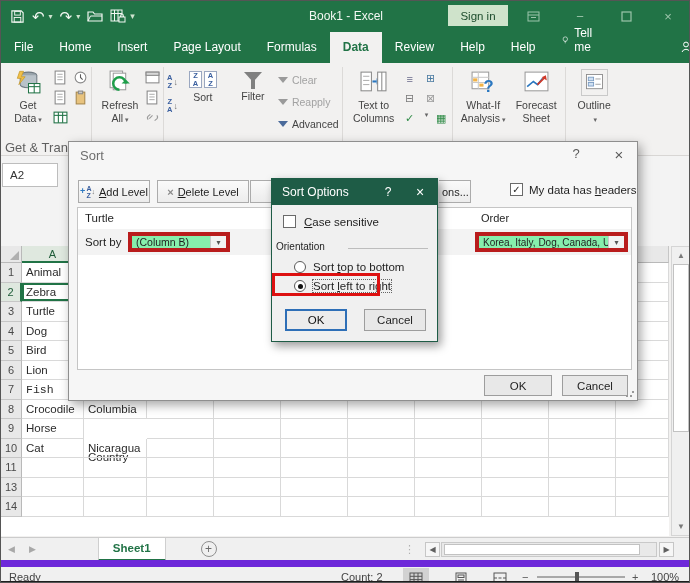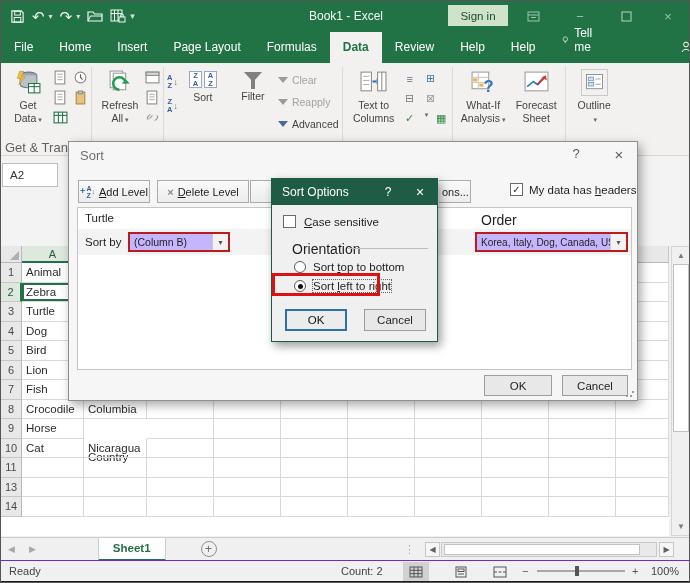--- a/index.html
+++ b/index.html
@@ -72,21 +72,21 @@
   .navarrow{color:#a8a8a8;font-size:9px;padding:0 7px;}
   .sheettab{margin-left:55px;height:23px;background:#ffffff;border-left:1px solid #cfcfcf;border-right:1px solid #cfcfcf;border-bottom:2px solid #217346;color:#217346;font-weight:bold;font-size:11.5px;display:flex;align-items:center;padding:0 14px;}
   .addsheet{margin-left:35px;width:16px;height:16px;border:1px solid #8f8f8f;border-radius:50%;color:#6b6b6b;font-size:12px;display:flex;align-items:center;justify-content:center;line-height:1;}
   .hs-dots{position:absolute;left:403px;color:#b0b0b0;font-size:11px;}
   .hs-left{position:absolute;left:424px;top:4px;width:15px;height:15px;border:1px solid #c6c6c6;background:#f6f6f6;color:#606060;font-size:8px;display:flex;align-items:center;justify-content:center;}
   .hs-track{position:absolute;left:440px;top:4px;width:216px;height:15px;background:#e9e9e9;border:1px solid #c9c9c9;}
   .hs-thumb{position:absolute;left:2px;top:1px;width:196px;height:11px;background:#fff;border:1px solid #c2c2c2;}
   .hs-right{position:absolute;left:658px;top:4px;width:15px;height:15px;border:1px solid #c6c6c6;background:#f6f6f6;color:#606060;font-size:8px;display:flex;align-items:center;justify-content:center;}
 
   
-  .statusbar{position:absolute;left:0;top:559px;width:690px;height:21px;background:#f0f0f0;border-top:1px solid #6d28d9;font-size:11px;color:#444;}
+  .statusbar{position:absolute;left:0;top:559px;width:690px;height:21px;background:#f0f0f0;border-top:7px solid #6d28d9;font-size:11px;color:#444;}
   .sb-ready{position:absolute;left:8px;top:4px;}
   .sb-count{position:absolute;left:340px;top:4px;}
   .sb-view{position:absolute;top:1px;width:26px;height:19px;display:flex;align-items:center;justify-content:center;}
   .sb-view.active{background:#d2d2d2;}
   .v1{left:402px;} .v2{left:447px;} .v3{left:486px;}
   .sb-minus{position:absolute;left:521px;top:4px;color:#555;}
   .sb-track{position:absolute;left:536px;top:9px;width:88px;height:2px;background:#a8a8a8;}
   .sb-thumb{position:absolute;left:38px;top:-4px;width:4px;height:10px;background:#555;}
   .sb-plus{position:absolute;left:631px;top:4px;color:#555;}
   .sb-zoom{position:absolute;left:650px;top:4px;}
@@ -101,43 +101,43 @@
   .b-add{left:9px;width:72px;} .b-del{left:88px;width:92px;} .b-sliver{left:181px;width:22px;}
   .b-opt{left:370px;width:32px;justify-content:flex-start;padding-left:3px;border-left:none;}
   .alvl-ic{display:flex;align-items:center;font-size:7px;font-weight:bold;color:#3a5f9f;line-height:1;}
   .alvl-ic .plus{color:#2a77c0;font-size:9px;margin-right:1px;}
   .alvl-ic .stack{display:flex;flex-direction:column;}
   .delx{color:#8a8a8a;font-size:11px;font-weight:bold;}
   .sd-check{position:absolute;left:441px;top:41px;display:flex;align-items:center;gap:6px;font-size:11.5px;color:#1f1f1f;white-space:nowrap;}
   .cbox{width:13px;height:13px;background:#fff;border:1px solid #6a6a6a;display:flex;align-items:center;justify-content:center;font-size:10px;color:#2a2a2a;line-height:1;}
   .sd-panel{position:absolute;left:8px;top:65px;width:555px;height:163px;background:#fff;border:1px solid #c5c5c5;}
   .ph-col{position:absolute;left:7px;top:4px;font-size:11.5px;color:#1f1f1f;}
-  .ph-ord{position:absolute;left:403px;top:4px;font-size:14px;color:#1f1f1f;}
+  .ph-ord{position:absolute;left:403px;top:4px;font-size:11px;color:#1f1f1f;}
   .sortbyrow{position:absolute;left:0px;top:21px;width:553px;height:26px;background:#f3f3f3;display:flex;align-items:center;}
   .sb-label{font-size:11.5px;color:#1f1f1f;margin-left:7px;}
-  .combo{height:20px;background:#c4b5fd;border:2px solid #b91c1c;display:flex;align-items:center;font-size:10.5px;color:#1f1f1f;position:absolute;}
+  .combo{height:20px;background:#86efac;border:4px solid #b91c1c;display:flex;align-items:center;font-size:10.5px;color:#1f1f1f;position:absolute;}
   .combo .ctext{padding-left:4px;white-space:nowrap;overflow:hidden;flex:1;}
   .combo .cbtn{width:16px;height:100%;border-left:1px solid #c9c9c9;background:#f2f2f2;display:flex;align-items:center;justify-content:center;font-size:8px;color:#555;flex:0 0 auto;}
   .c1{left:50px;width:102px;} .c2{left:397px;width:153px;}
   .sd-ok{position:absolute;left:415px;top:233px;width:68px;height:21px;}
   .sd-cancel{position:absolute;left:493px;top:233px;width:66px;height:21px;}
   .pushbtn{background:#e8e8e8;border:1px solid #9d9d9d;font-size:11.5px;color:#1f1f1f;display:flex;align-items:center;justify-content:center;}
   .grip{position:absolute;right:2px;bottom:2px;width:10px;height:10px;background:
     radial-gradient(circle at 2px 8px,#9a9a9a 1px,transparent 1.4px),
     radial-gradient(circle at 6px 8px,#9a9a9a 1px,transparent 1.4px),
     radial-gradient(circle at 8px 4px,#9a9a9a 1px,transparent 1.4px);}
 
   
   .optdlg{position:absolute;left:270px;top:177px;width:167px;height:164px;background:#f0f0f0;border:1px solid #1e5c46;box-shadow:3px 4px 9px rgba(0,0,0,.4);z-index:20;}
   .od-head{position:absolute;left:0;top:0;width:100%;height:26px;background:#1e5c46;color:#fff;display:flex;align-items:center;}
   .od-title{font-size:12px;padding-left:10px;flex:1;}
   .od-help{width:30px;text-align:center;font-size:12px;color:#fff;}
   .od-close{width:34px;text-align:center;font-size:14px;color:#fff;}
   .od-case{position:absolute;left:11px;top:36px;display:flex;align-items:center;gap:8px;font-size:11.5px;color:#1f1f1f;}
-  .od-orient{position:absolute;left:20px;top:62px;font-size:14px;color:#1f1f1f;}
+  .od-orient{position:absolute;left:4px;top:62px;font-size:10px;color:#1f1f1f;}
   .od-line{position:absolute;left:76px;top:69px;width:80px;height:1px;background:#bdbdbd;}
   .radio{width:12px;height:12px;border:1px solid #5a5a5a;border-radius:50%;background:#fff;position:relative;flex:0 0 auto;}
   .radio.on:after{content:"";position:absolute;left:2.5px;top:2.5px;width:5px;height:5px;border-radius:50%;background:#111;}
   .od-r1{position:absolute;left:22px;top:82px;display:flex;align-items:center;gap:7px;font-size:11.5px;color:#1f1f1f;white-space:nowrap;}
   .od-r2{position:absolute;left:22px;top:101px;display:flex;align-items:center;gap:7px;font-size:11.5px;color:#1f1f1f;white-space:nowrap;}
   .focusdot{outline:1px dotted #666;}
   .od-ok{position:absolute;left:13px;top:130px;width:62px;height:22px;border:2px solid #2e6fb7;background:#ececec;font-size:11.5px;color:#111;display:flex;align-items:center;justify-content:center;}
   .od-cancel{position:absolute;left:92px;top:130px;width:62px;height:22px;}
   .annotation{position:absolute;left:271px;top:272px;width:108px;height:23px;border:3px solid #dd1111;z-index:30;pointer-events:none;}
 
@@ -585,21 +585,21 @@
           <div class="cell" style="width: 67px;"></div>
           <div class="cell" style="width: 67px;"></div>
           <div class="cell" style="width: 67px;"></div>
           <div class="cell" style="width: 67px;"></div>
           <div class="cell" style="width: 67px;"></div>
           <div class="cell" style="width: 67px;"></div>
           <div class="cell" style="width: 53px;"></div>
         </div>
         <div class="grow">
           <div class="rowhead">7</div>
-          <div class="cell" style="width: 62px;">Fish</div>
+          <div class="cell" style="width: 62px; font-family: Liberation Mono, monospace;">Fish</div>
           <div class="cell" style="width: 63px;"></div>
           <div class="cell" style="width: 67px;"></div>
           <div class="cell" style="width: 67px;"></div>
           <div class="cell" style="width: 67px;"></div>
           <div class="cell" style="width: 67px;"></div>
           <div class="cell" style="width: 67px;"></div>
           <div class="cell" style="width: 67px;"></div>
           <div class="cell" style="width: 67px;"></div>
           <div class="cell" style="width: 53px;"></div>
         </div>

